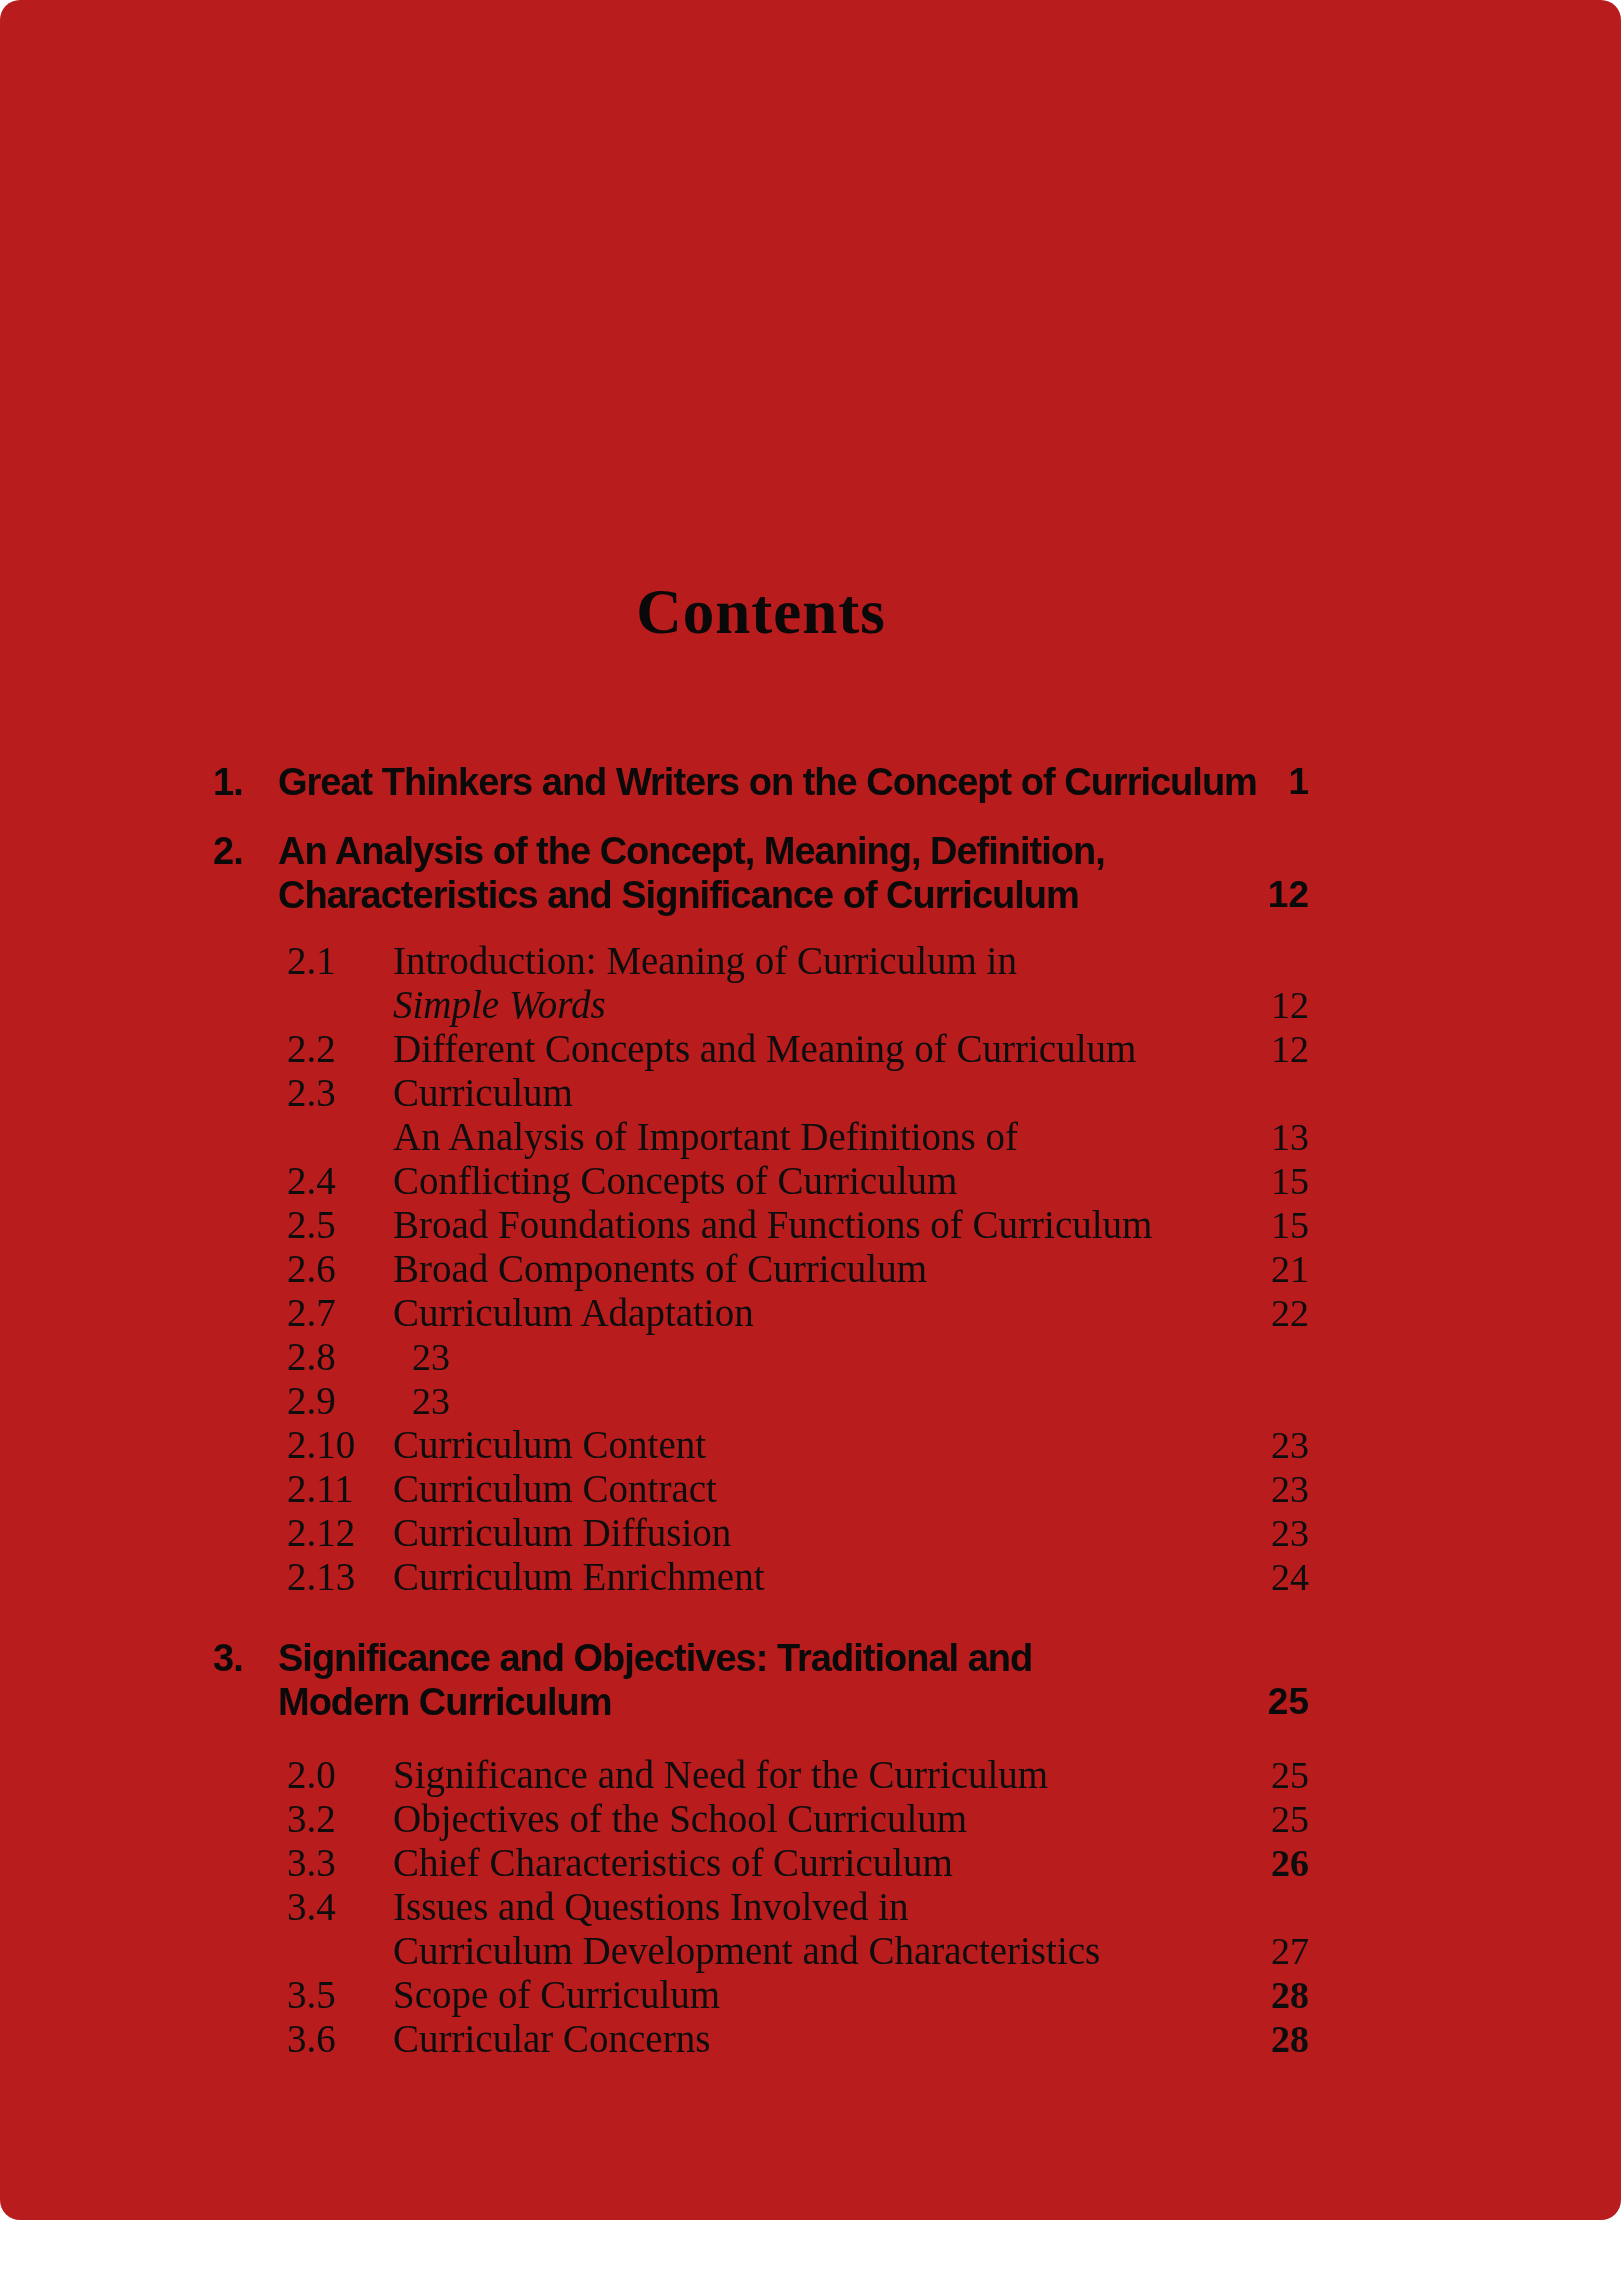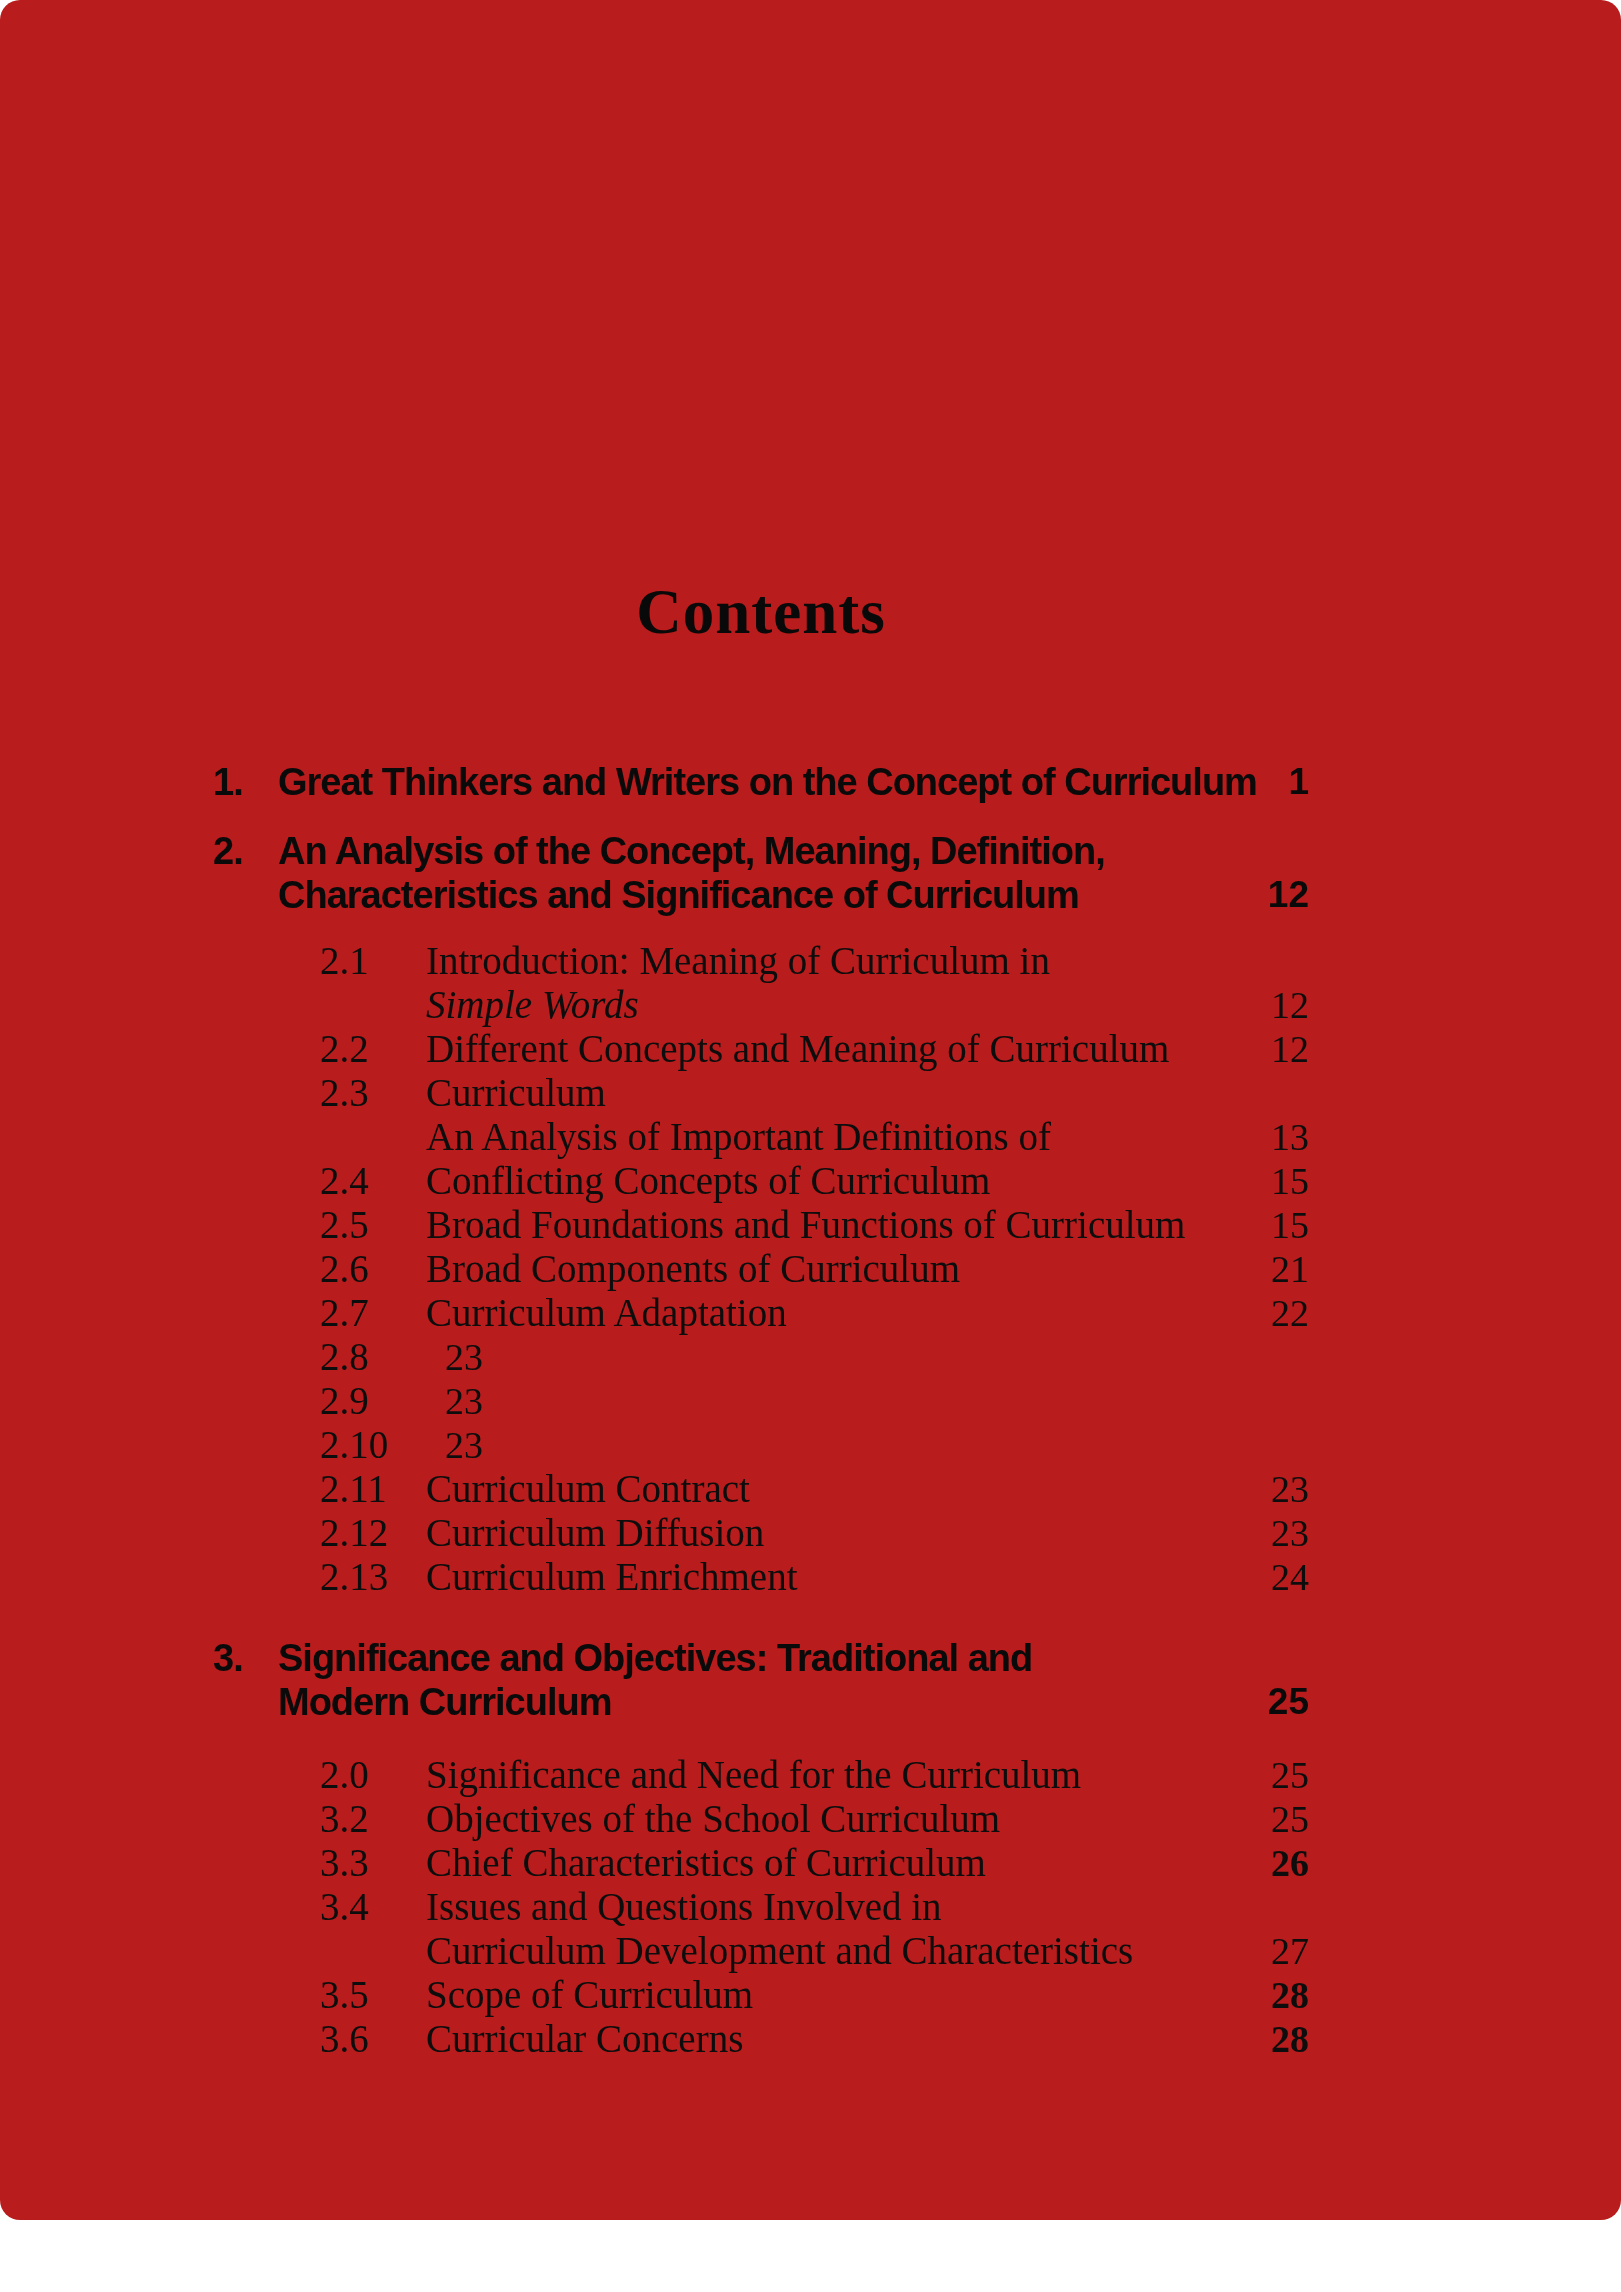--- a/index.html
+++ b/index.html
@@ -43,21 +43,21 @@
     font-size: 38px;
     line-height: 44px;
     letter-spacing: -1px;
     color: #0a0a0a;
   }
   .chapter .num { width: 65px; }
   .chapter .pg { font-size: 37px; letter-spacing: 0; }
 
   .items { font-size: 39px; line-height: 44px; }
   .items .row { margin-left: 74px; }
-  .items .num { width: 106px; margin-left: 33px; }
+  .items .num { width: 106px; }
   .items .pg { font-size: 38px; }
   .items .pg.pg-bold { font-weight: 700; }
   .line.italic { font-style: italic; }
 </style>
 </head>
 <body>
 
 <div class="page">
   <div class="doc-title">Contents</div>
   <div id="toc">
@@ -131,20 +131,23 @@
         <div class="row item">
           <span class="num">2.8</span>
           <span class="pg">23</span>
         </div>
         <div class="row item">
           <span class="num">2.9</span>
           <span class="pg">23</span>
         </div>
         <div class="row item">
           <span class="num">2.10</span>
+          <span class="titles">
+            <div class="line">Curriculum Content</div>
+          </span>
           <span class="pg">23</span>
         </div>
         <div class="row item">
           <span class="num">2.11</span>
           <span class="titles">
             <div class="line">Curriculum Contract</div>
           </span>
           <span class="pg">23</span>
         </div>
         <div class="row item">

